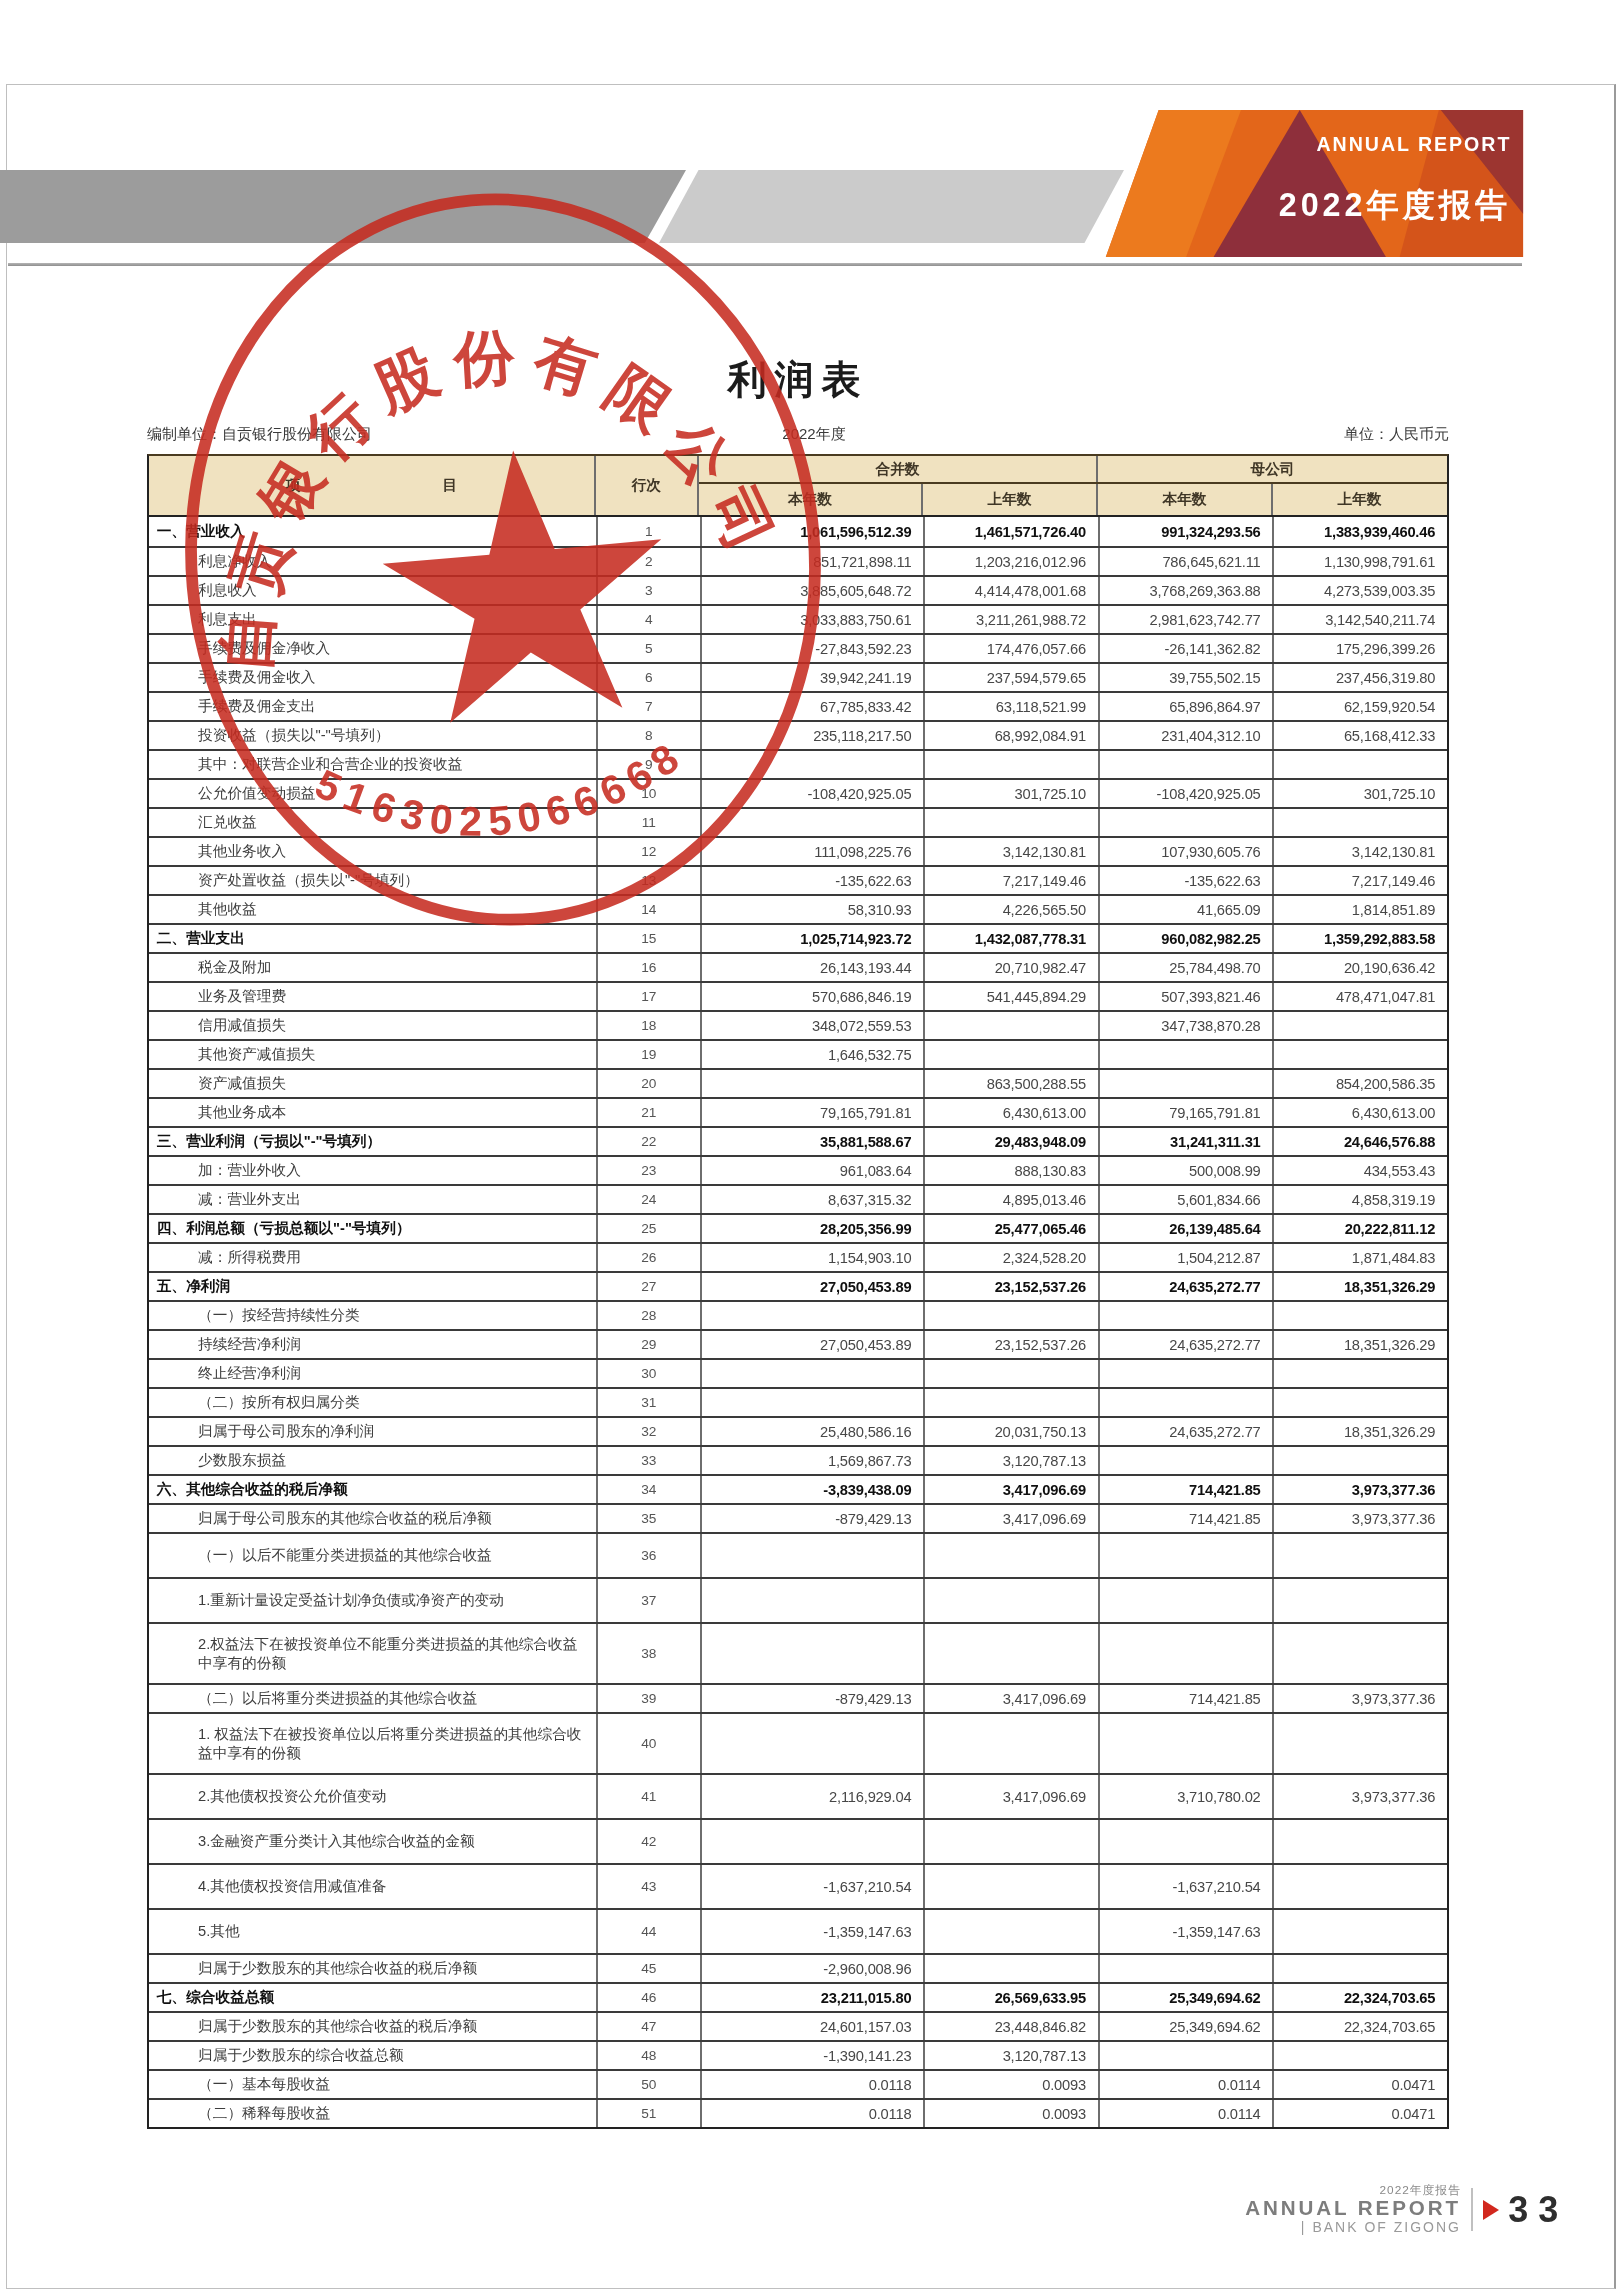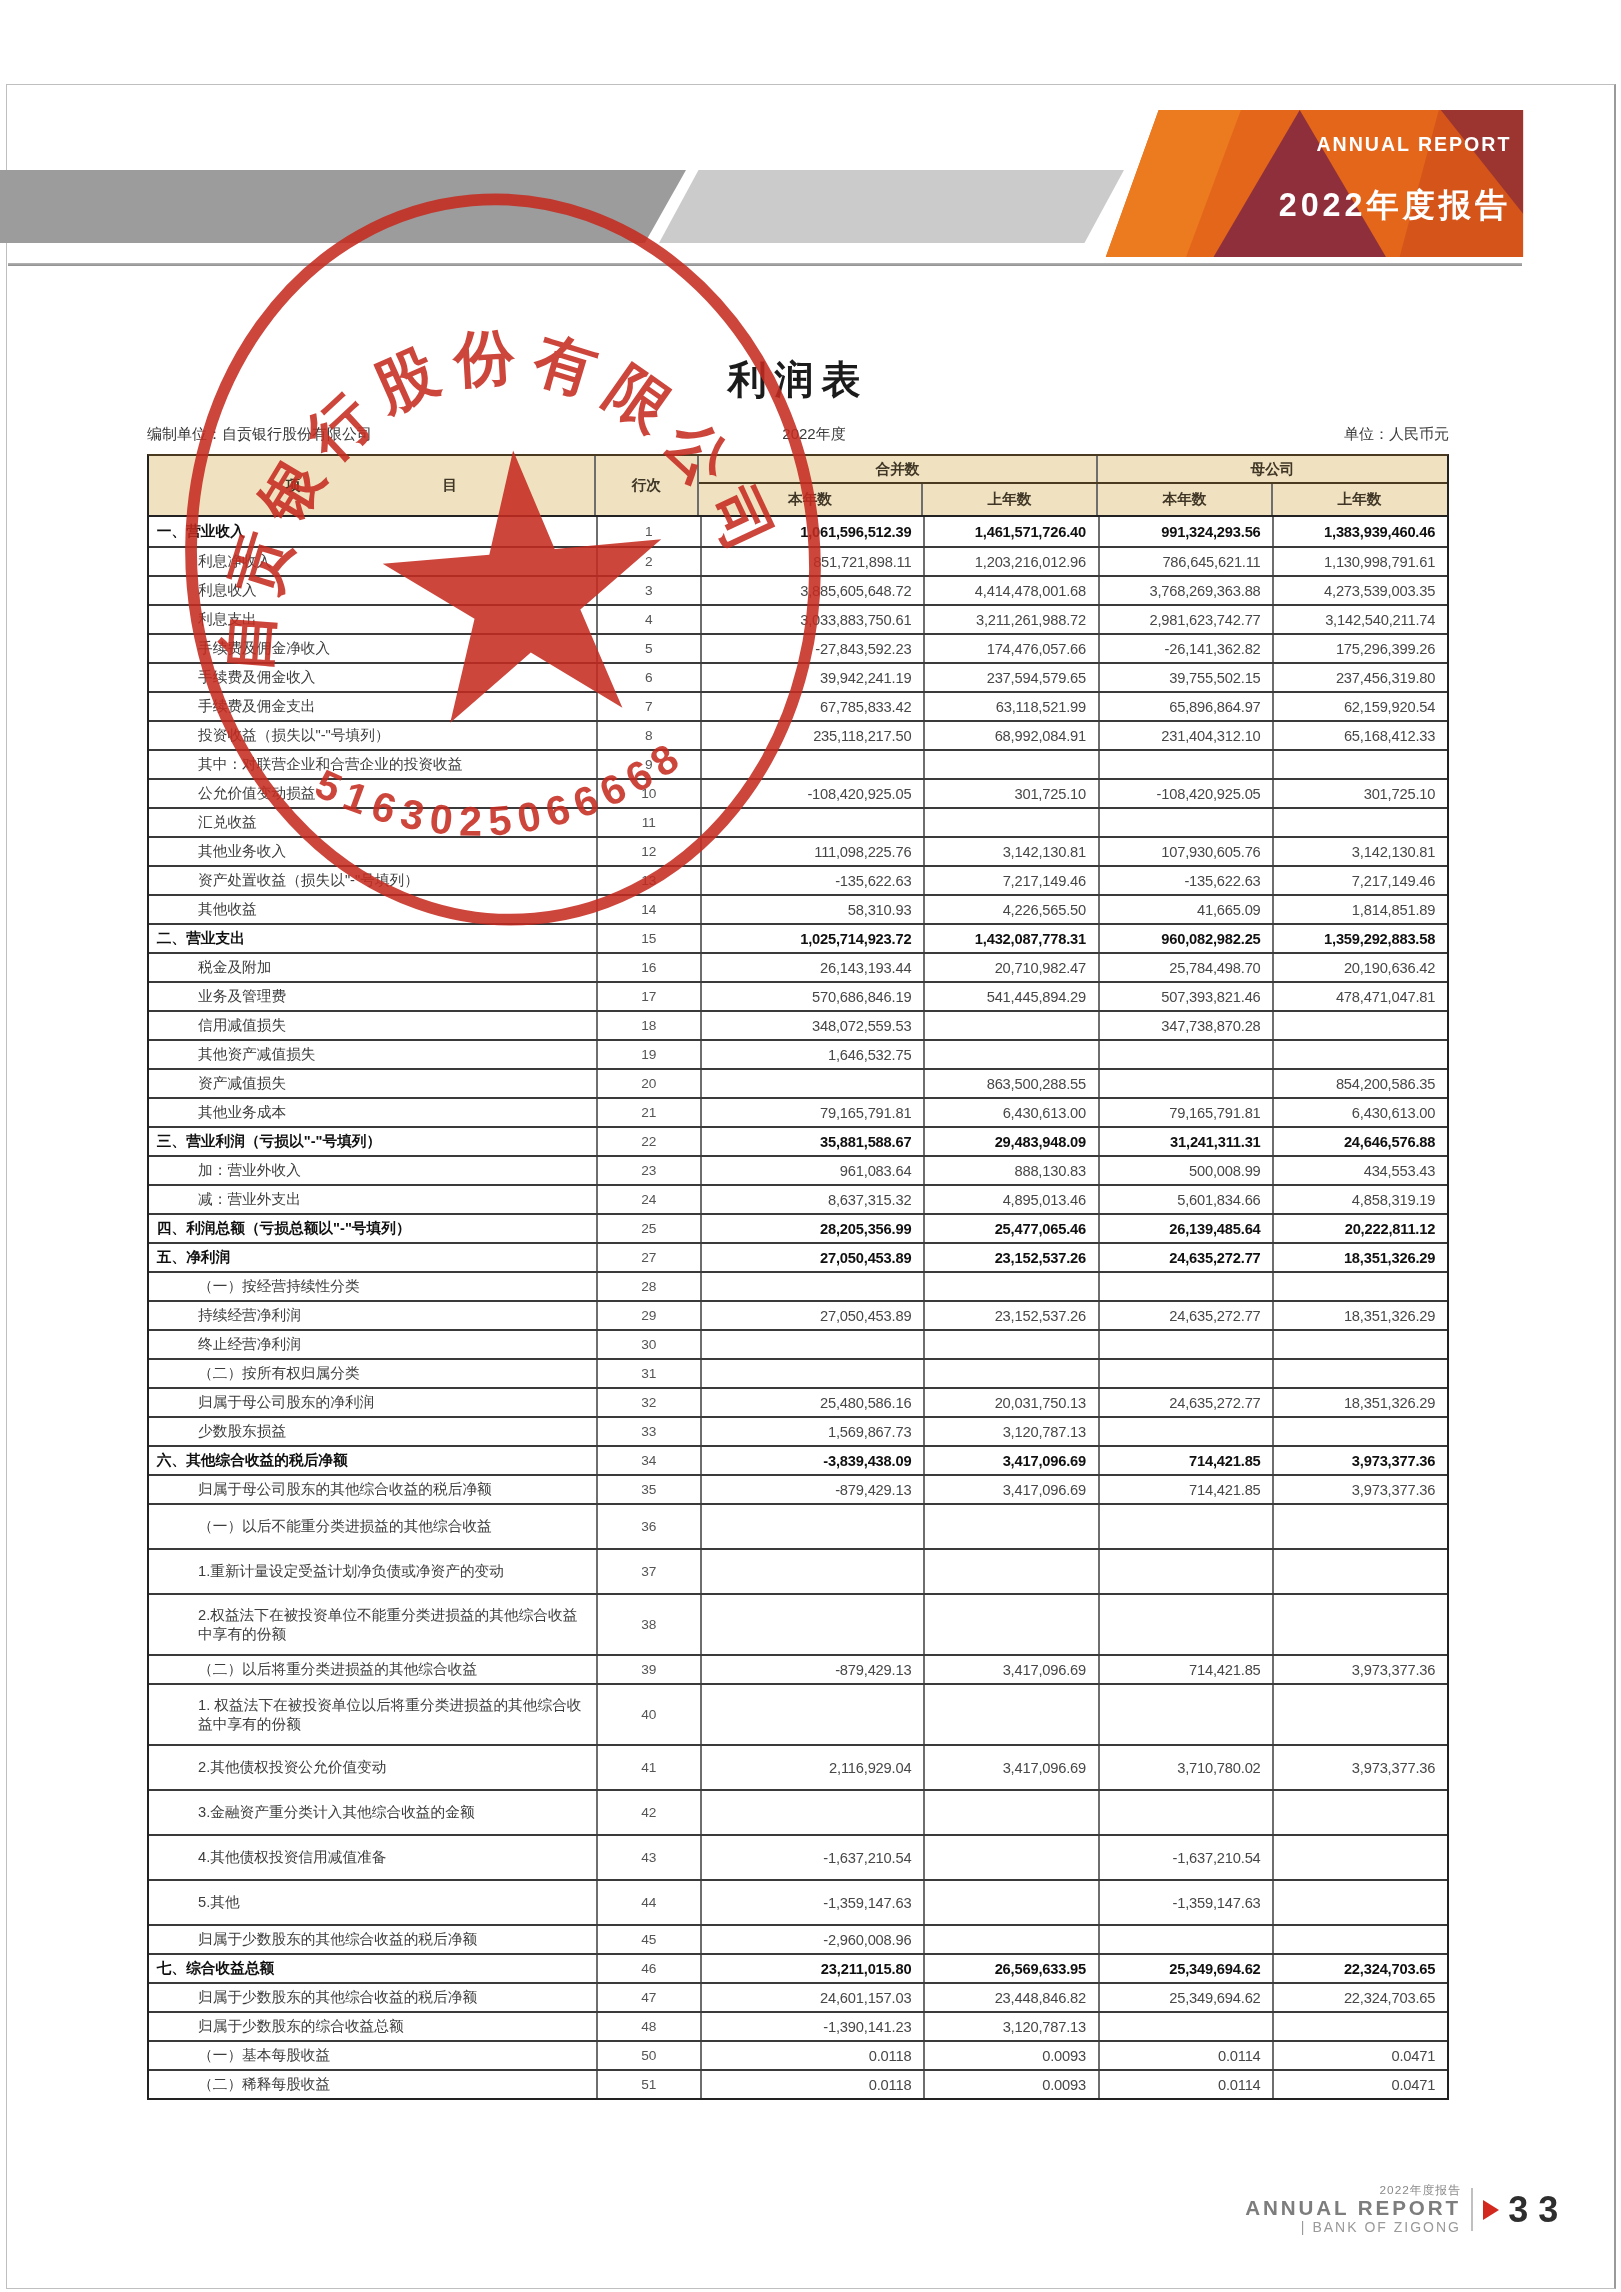--- a/index.html
+++ b/index.html
@@ -356,20 +356,30 @@
         <div class="tr h1 sec boldrow">
           <div class="td c-item">
             <span class="txt">四、利润总额（亏损总额以"-"号填列）</span>
           </div>
           <div class="td c-line">25</div>
           <div class="td c-num c1">28,205,356.99</div>
           <div class="td c-num c2">25,477,065.46</div>
           <div class="td c-num c3">26,139,485.64</div>
           <div class="td c-num c4">20,222,811.12</div>
         </div>
+        <div class="tr h1">
+          <div class="td c-item ind">
+            <span class="txt">减：所得税费用</span>
+          </div>
+          <div class="td c-line">26</div>
+          <div class="td c-num c1">1,154,903.10</div>
+          <div class="td c-num c2">2,324,528.20</div>
+          <div class="td c-num c3">1,504,212.87</div>
+          <div class="td c-num c4">1,871,484.83</div>
+        </div>
         <div class="tr h1 sec boldrow">
           <div class="td c-item">
             <span class="txt">五、净利润</span>
           </div>
           <div class="td c-line">27</div>
           <div class="td c-num c1">27,050,453.89</div>
           <div class="td c-num c2">23,152,537.26</div>
           <div class="td c-num c3">24,635,272.77</div>
           <div class="td c-num c4">18,351,326.29</div>
         </div>

